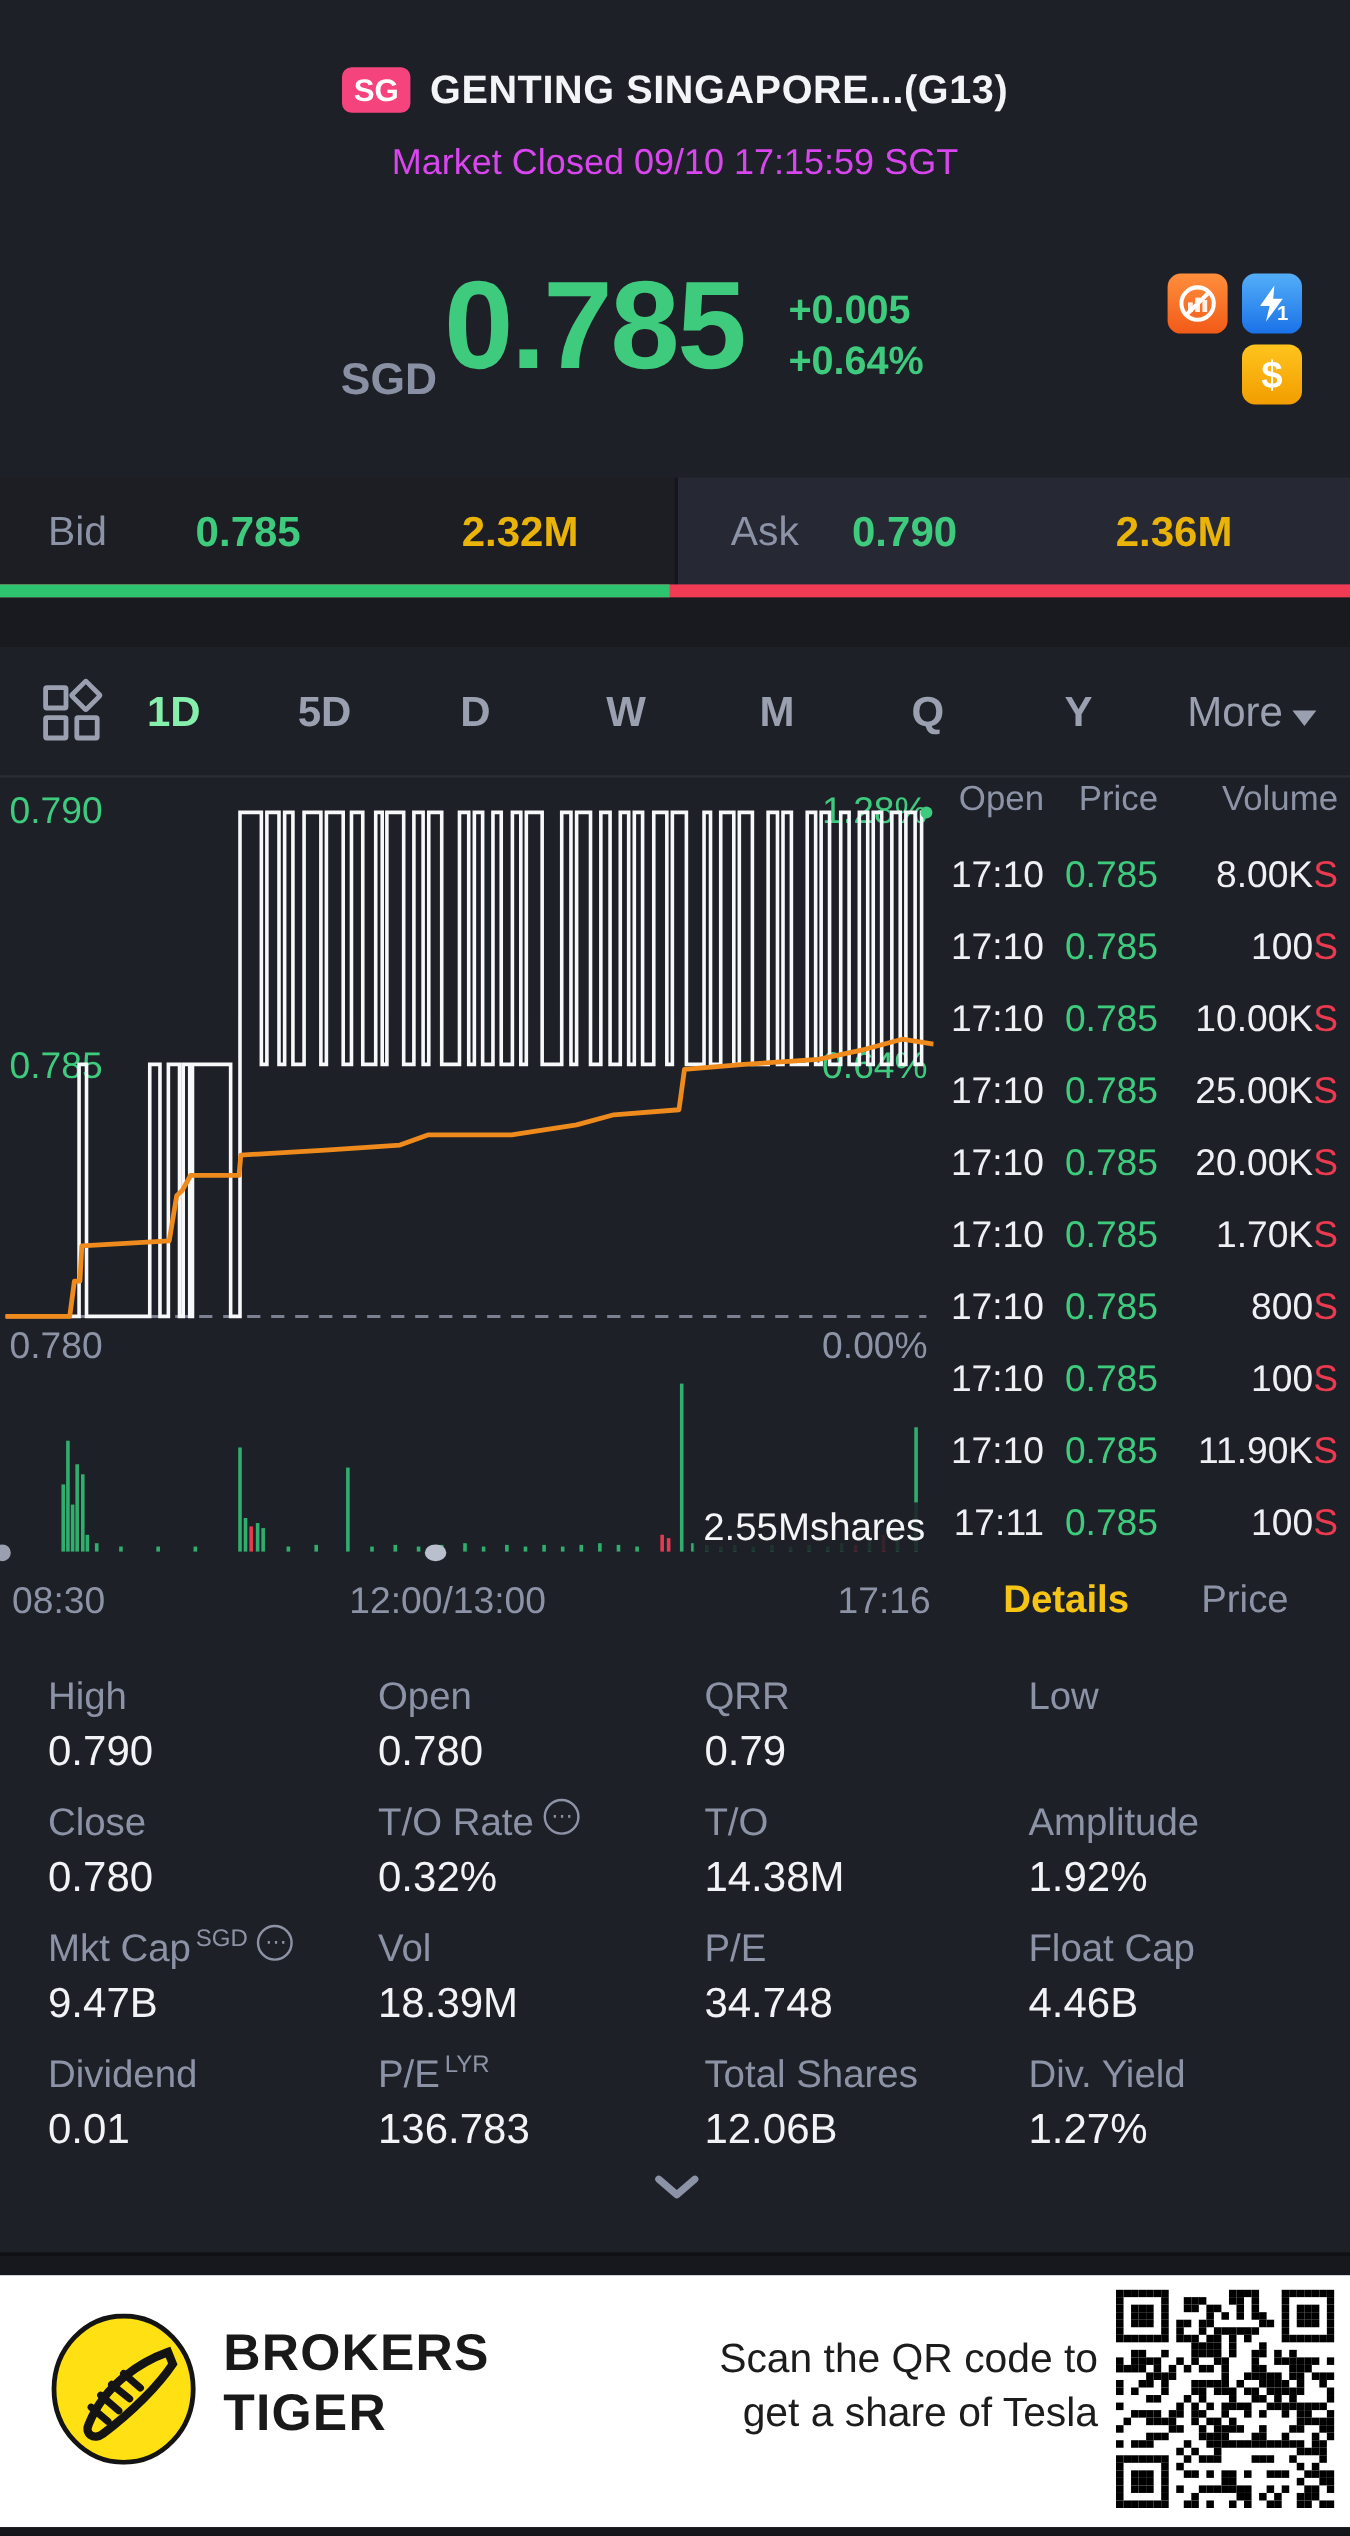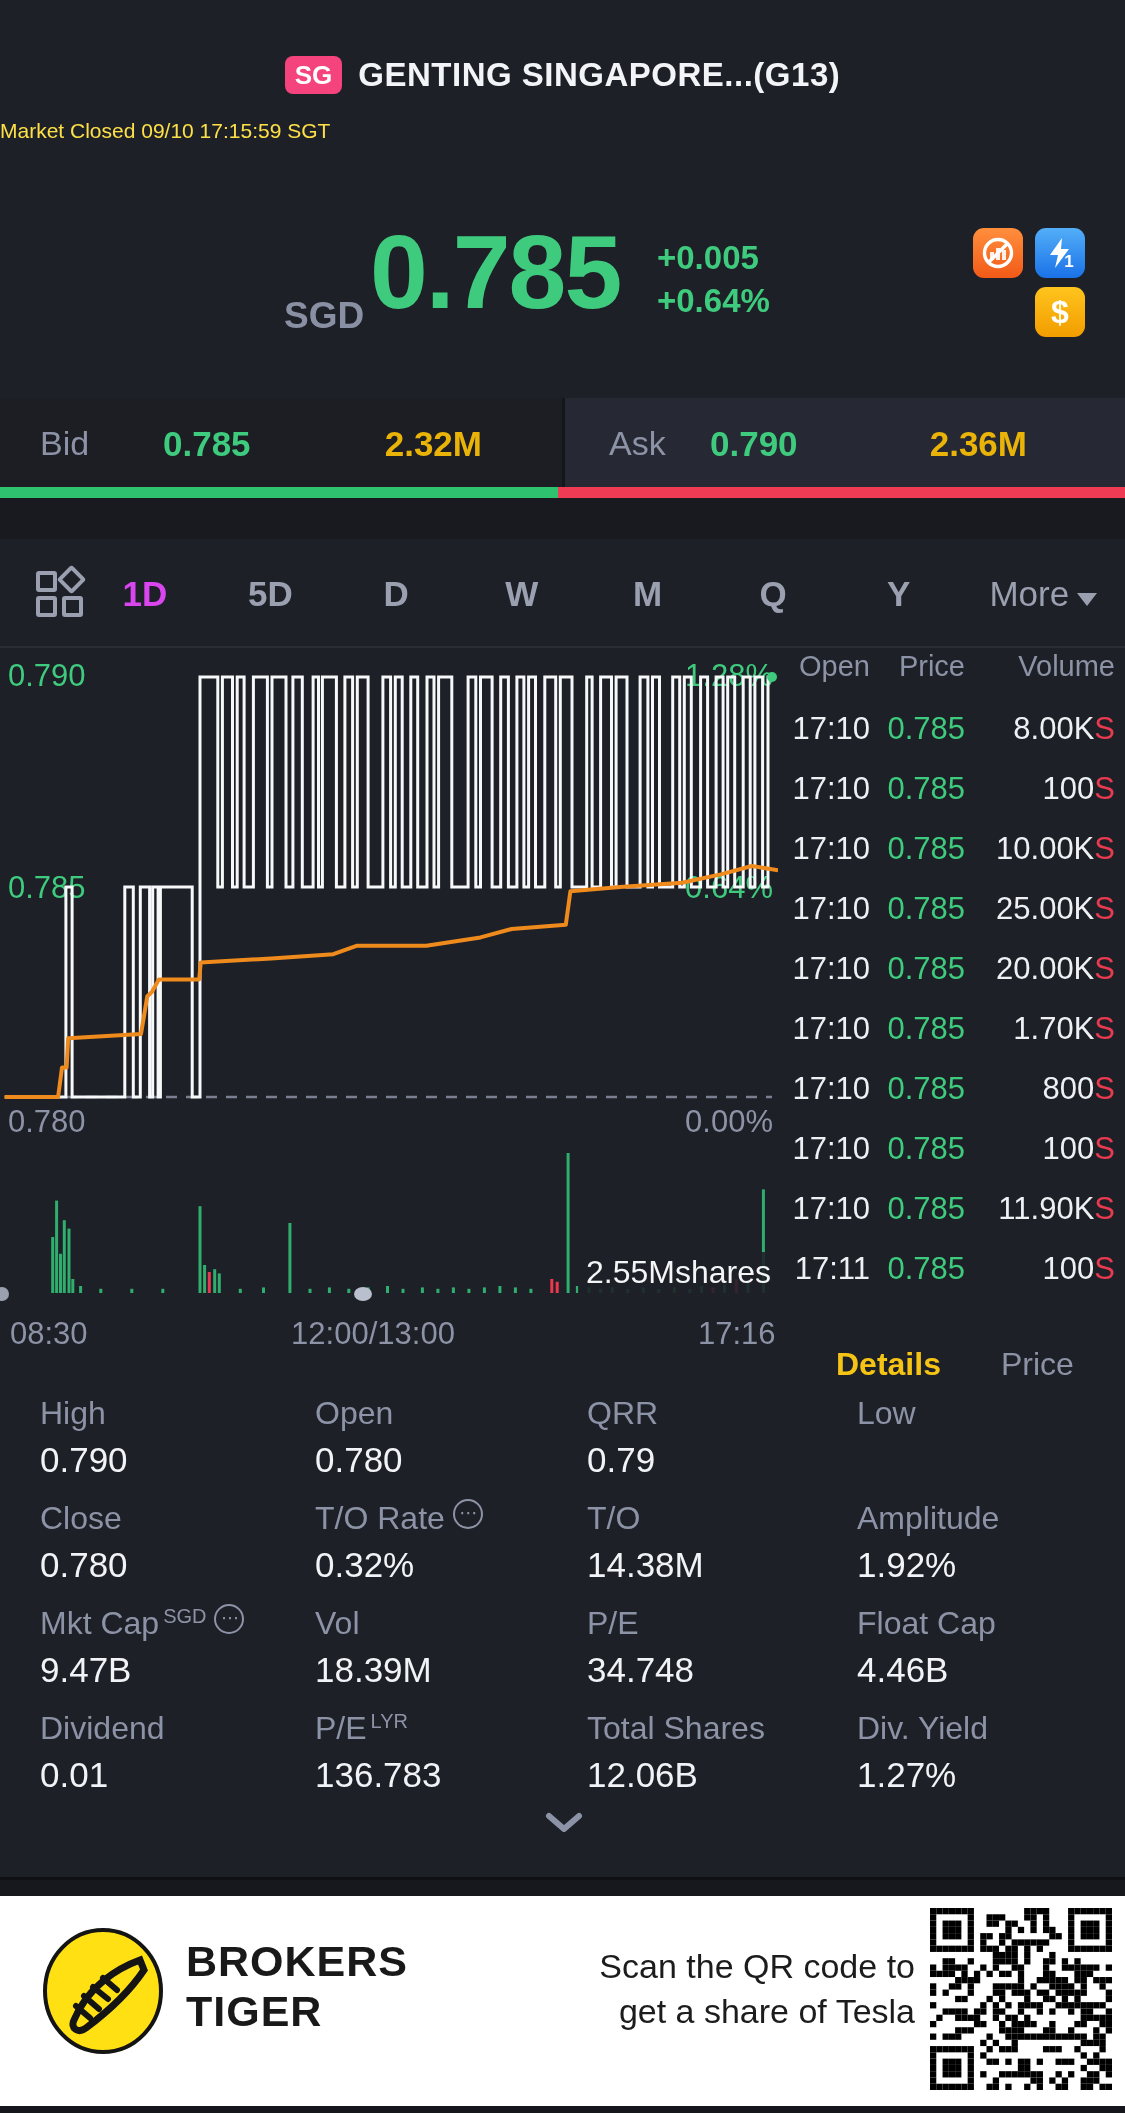--- a/index.html
+++ b/index.html
@@ -5,21 +5,21 @@
   html,body{margin:0;padding:0;background:#101116;}
   .screen{
     position:relative;width:1125px;height:2113px;overflow:hidden;
     background:#1e2027;font-family:"Liberation Sans","DejaVu Sans",sans-serif;
     -webkit-font-smoothing:antialiased;
   }
   
   .hdr-row{position:absolute;top:56px;left:0;width:100%;display:flex;justify-content:center;align-items:flex-end;gap:16px;}
   .sg-badge{background:#f5437e;color:#fff;font-weight:bold;font-size:26px;padding:4px 10px;border-radius:8px;line-height:30px;}
   .hdr-title{color:#f3f4f7;font-size:33px;font-weight:bold;letter-spacing:.5px;}
-  .hdr-status{position:absolute;top:119px;left:0;width:100%;text-align:left;color:#fde047;font-size:21px;}
+  .hdr-status{position:absolute;top:119px;left:0;width:100%;text-align:center;color:#d946ef;font-size:30px;}
   
   .currency{position:absolute;left:284px;top:295px;color:#8a90a3;font-size:37px;font-weight:bold;}
   .big-price{position:absolute;left:370px;top:212px;color:#3ecb7e;font-size:104px;font-weight:bold;letter-spacing:-2px;line-height:120px;}
   .chg{position:absolute;left:657px;top:236px;color:#3ecb7e;font-size:33px;font-weight:bold;line-height:43px;}
   .q-icon{position:absolute;width:50px;height:50px;border-radius:11px;display:flex;align-items:center;justify-content:center;}
   .qi-orange{left:973px;top:228px;background:linear-gradient(180deg,#ff8f3c,#f25a18);}
   .qi-blue{left:1035px;top:228px;background:linear-gradient(180deg,#53aef8,#1a72e8);}
   .qi-gold{left:1035px;top:287px;background:linear-gradient(180deg,#ffc41d,#f29d00);color:#fff;font-size:32px;font-weight:bold;}
   
   .ba{position:absolute;left:0;top:398px;width:1125px;height:104px;}
@@ -28,32 +28,32 @@
   .ba-lbl{position:absolute;top:26px;color:#8d93a6;font-size:34px;}
   .ba-val{position:absolute;top:26px;color:#3ecb7e;font-size:35px;font-weight:bold;}
   .ba-size{position:absolute;top:26px;color:#eab308;font-size:35px;font-weight:bold;}
   .ba-bar{position:absolute;left:0;top:89px;height:11px;width:1125px;background:#f03b55;}
   .ba-bar-green{position:absolute;left:0;top:0;height:11px;background:#2ec46f;}
   .ba-under{position:absolute;left:0;top:100px;width:1125px;height:41px;background:#191a20;}
   
   .tabs{position:absolute;left:0;top:541px;width:1125px;height:105px;display:flex;align-items:center;border-bottom:2px solid #2b2d34;}
   .tabs .grid-ic{margin-left:36px;width:46px;height:46px;position:relative;flex:0 0 auto;}
   .tab{flex:1;text-align:center;color:#9aa0b0;font-size:35px;font-weight:bold;}
-  .tab.active{color:#d946ef;}
+  .tab.active{color:#86efac;}
   .tab-more{flex:1.3;text-align:center;color:#9aa0b0;font-size:35px;}
   .caret{display:inline-block;width:0;height:0;border-left:10px solid transparent;border-right:10px solid transparent;border-top:13px solid #9aa0b0;margin-left:8px;}
   .gi{position:absolute;background:transparent;border:4px solid #9aa0b0;border-radius:3px;width:13px;height:13px;}
   
   .axis-lbl{position:absolute;font-size:31px;}
   .green-lbl{color:#3ecb7e;}
   .gray-lbl{color:#8d93a6;}
   .right-lbl{width:135px;text-align:right;left:638px;}
   .vol-chip{position:absolute;left:578px;top:1252px;background:rgba(30,32,39,.88);color:#f4f5f7;font-size:32px;padding:2px 8px;}
   .xlabels{position:absolute;top:1316px;color:#8d93a6;font-size:31px;}
-  .bot-tab{position:absolute;top:1314px;font-size:32px;margin-top:32px;}
+  .bot-tab{position:absolute;top:1314px;font-size:32px;}
   .bot-details{left:836px;color:#f6c414;font-weight:bold;}
   .bot-price{left:1001px;color:#8d93a6;}
   
   .trades{position:absolute;left:790px;top:650px;width:325px;}
   .thead,.trow{display:grid;grid-template-columns:80px 95px 150px;}
   .thead span{color:#8d93a6;font-size:29px;text-align:right;}
   .trows{margin-top:16px;}
   .trow{height:60px;align-items:center;}
   .trow .t{color:#eef0f4;font-size:31px;text-align:right;}
   .trow .p{color:#3ecb7e;font-size:31px;text-align:right;}

